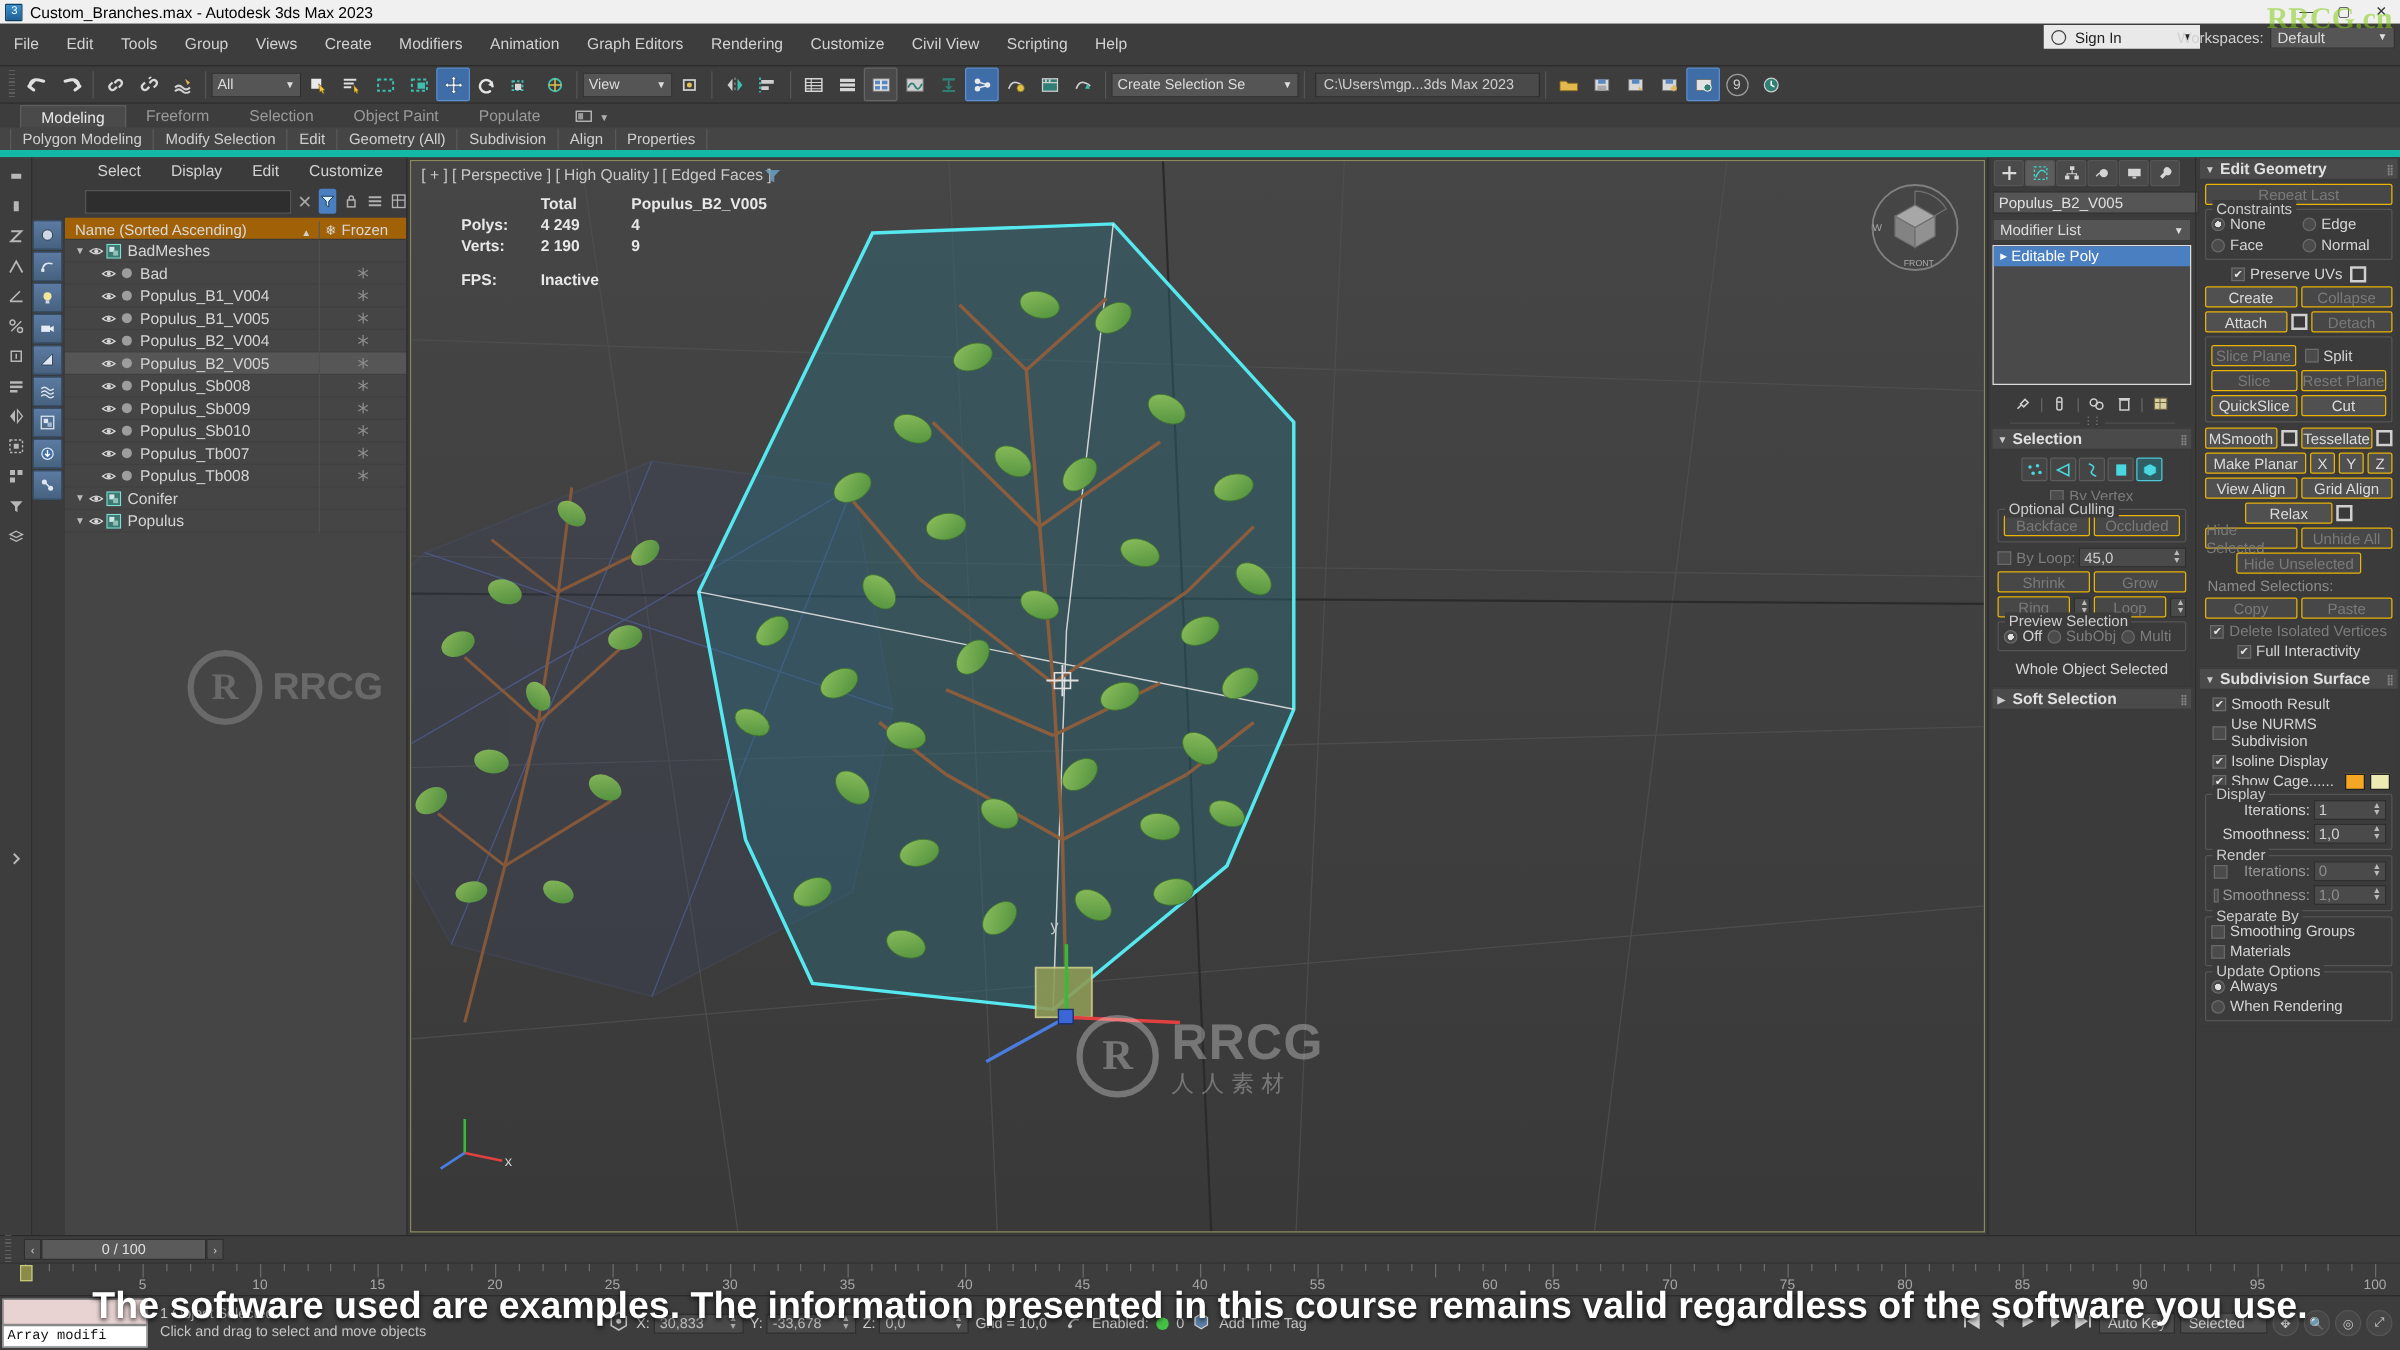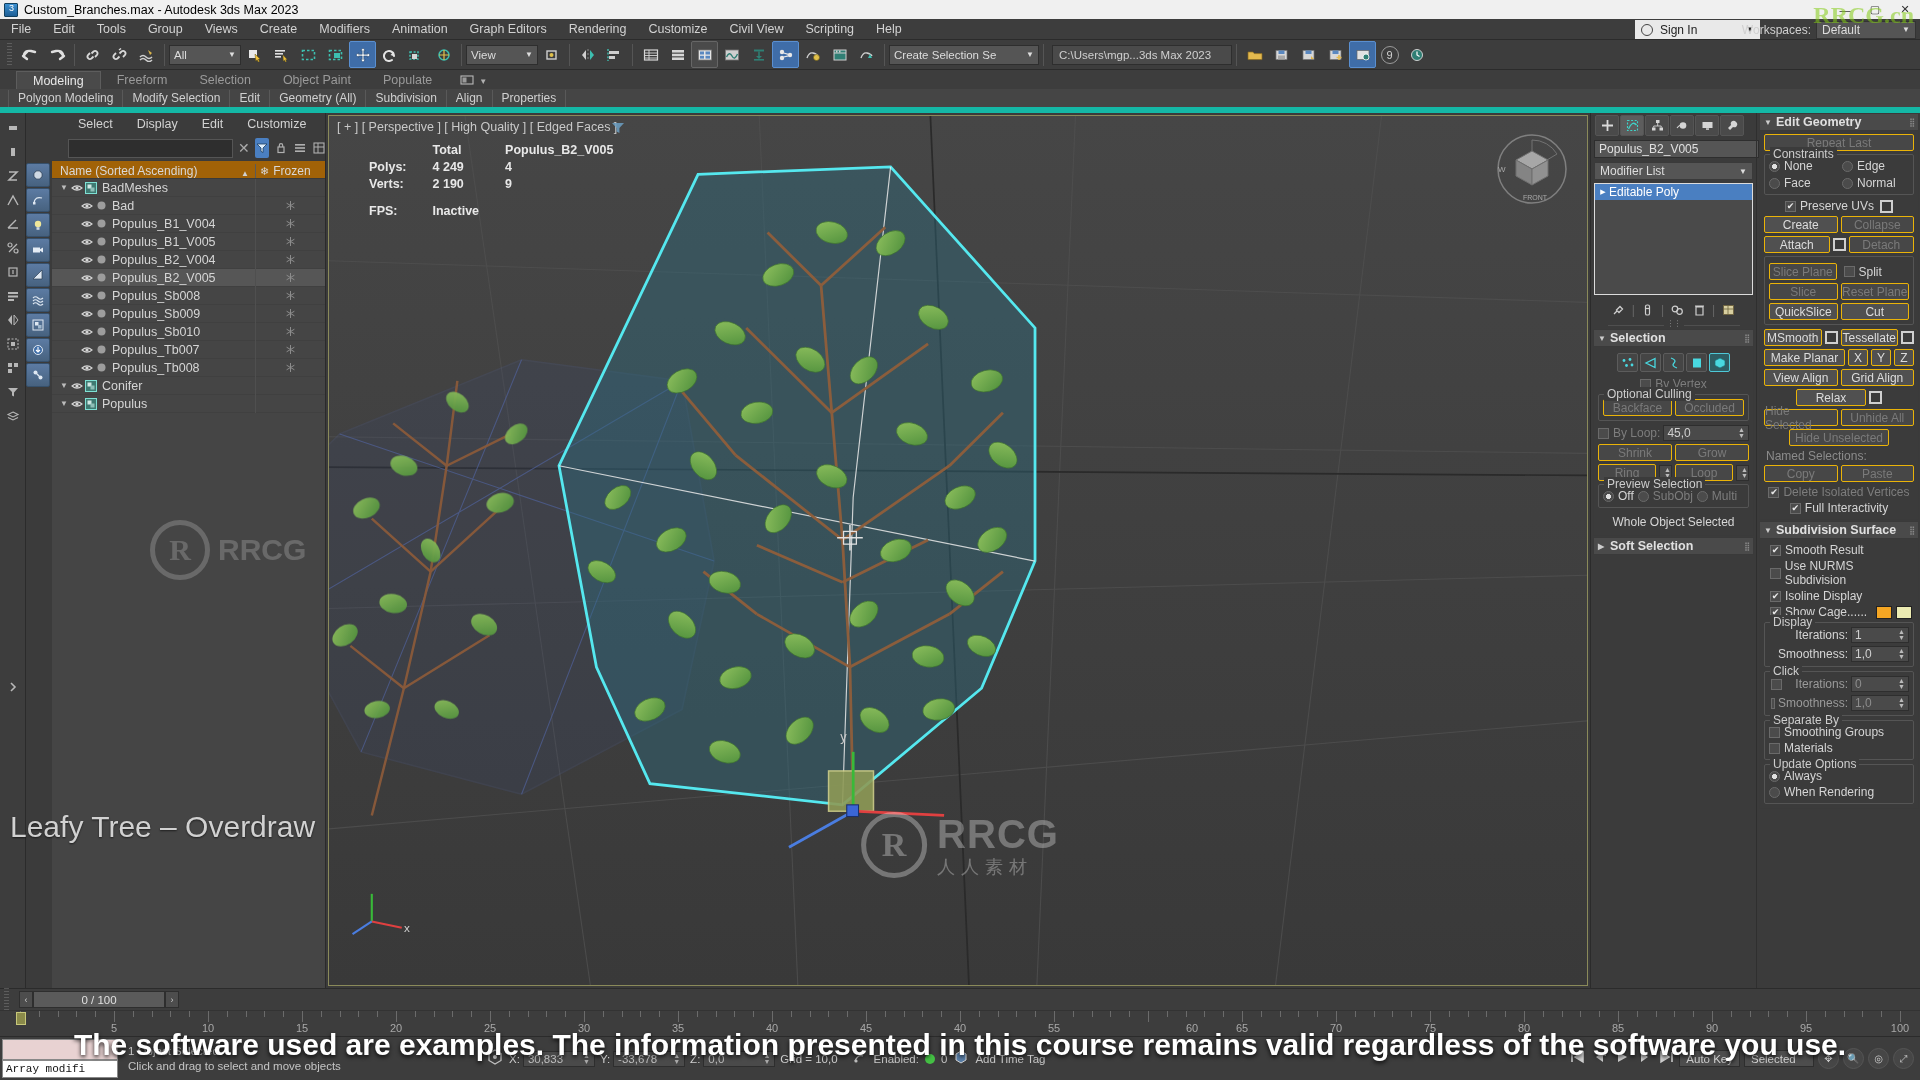--- a/index.html
+++ b/index.html
@@ -10,21 +10,21 @@
   
   .titlebar{ height:19px; background:#f0f0f0; color:#000; display:flex; align-items:center;
              padding-left:4px; font-size:12.5px; position:relative; flex:none;}
   .titlebar .tlogo{ width:14px;height:14px;background:linear-gradient(#3a8fd0,#1e5f96);
                     border:1px solid #11405f; margin-right:6px; position:relative; border-radius:1px;}
   .titlebar .tlogo:after{content:"3";position:absolute;left:4px;top:-1px;font-size:9px;color:#fff;}
   .wmbtns{ position:absolute; right:0; top:0; height:19px; display:flex; }
   .wmbtn{ width:30px;height:19px;display:flex;align-items:center;justify-content:center;font-size:11px;color:#333;}
 
   
-  .menubar{ height:21px; background:#3d3d3d; display:flex; align-items:center; flex:none;
+  .menubar{ height:34px; background:#3d3d3d; display:flex; align-items:center; flex:none;
             border-bottom:1px solid #2b2b2b; position:relative;}
   .menubar .mi{ padding:0 11px; line-height:21px; font-size:12.5px; color:#d2d2d2; }
   .signin{ position:absolute; right:160px; top:1px; height:19px; width:125px; background:#e9e9e9;
            color:#222; display:flex; align-items:center; padding:0 6px; font-size:12px;}
   .signin .pic{ width:12px;height:12px;border-radius:50%; border:1.5px solid #444; margin-right:7px;}
   .signin .cv{ margin-left:auto; font-size:8px; }
   .wsp{ position:absolute; right:4px; top:1px; height:19px; display:flex; align-items:center; font-size:12px;}
   .wsp .lbl{ margin-right:5px; color:#d0d0d0; }
   .wsp .sel{ width:100px;height:18px;background:#555;border:1px solid #333;display:flex;align-items:center;
              padding:0 5px; color:#ddd; font-size:12px;}
@@ -1495,21 +1495,21 @@
               </div>
               <div class="row" style="justify-content:flex-end;margin-bottom:0">
                 <span style="font-size:12px;color:#d5d5d5">Smoothness:</span>
                 <div class="spin" style="width:58px;flex:none">
                   <span>1,0</span>
                   <span class="ar">▲<br>▼</span>
                 </div>
               </div>
             </div>
             <div class="grp">
-              <span class="grp-t">Click</span>
+              <span class="grp-t">Render</span>
               <div class="row" style="justify-content:flex-end">
                 <span class="b" style="width:11px;height:11px;background:#4b4b4b;border:1px solid #6a6a6a;margin-right:auto;margin-left:2px"></span>
                 <span style="font-size:12px;color:#9a9a9a">Iterations:</span>
                 <div class="spin" style="width:58px;flex:none;color:#8d8d8d">
                   <span>0</span>
                   <span class="ar">▲<br>▼</span>
                 </div>
               </div>
               <div class="row" style="justify-content:flex-end;margin-bottom:0">
                 <span class="b" style="width:11px;height:11px;background:#4b4b4b;border:1px solid #6a6a6a;margin-right:auto;margin-left:2px"></span>
@@ -1768,15 +1768,14 @@
     <div class="c">R</div>
     <div class="t">RRCG</div>
   </div>
   <div class="wm-center">
     <div class="wm-logo">R</div>
     <div class="wm-text">
       <div class="l1">RRCG</div>
       <div class="l2">人人素材</div>
     </div>
   </div>
-  <div class="lesson-title">Leafy Tree – Overdraw</div>
   <div class="lesson-banner">The software used are examples. The information presented in this course remains valid regardless of the software you use.</div>
 </div>
 
 </body></html>

